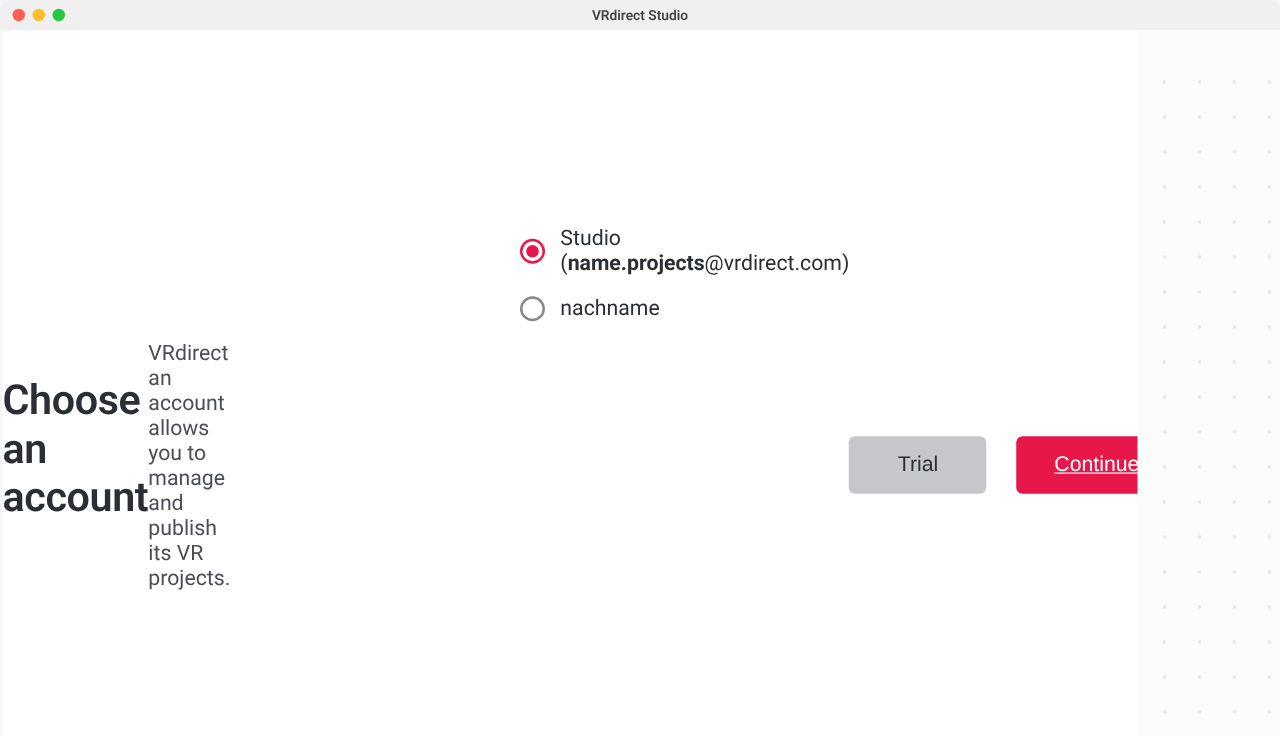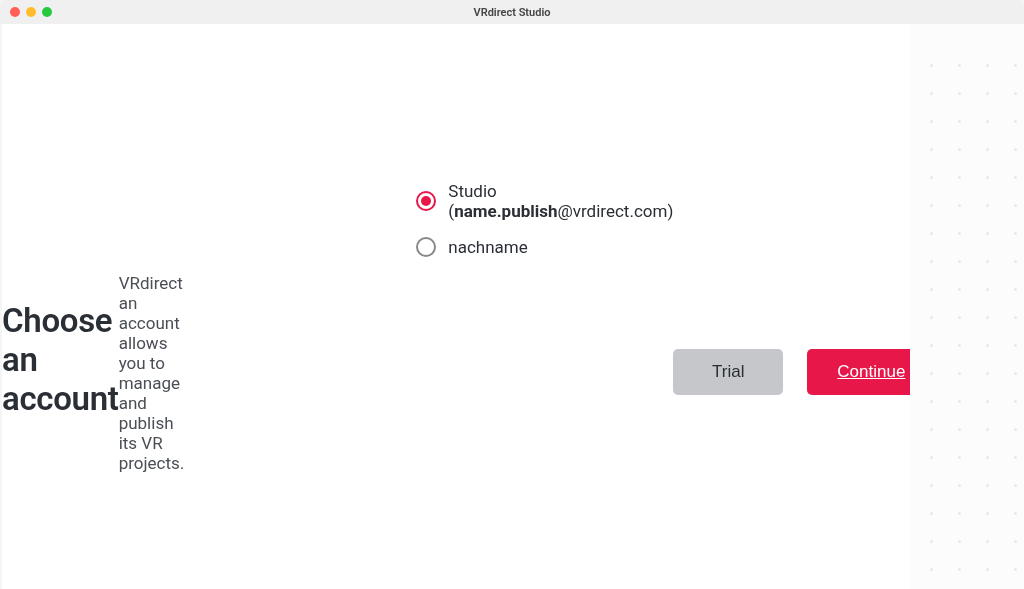--- a/index.html
+++ b/index.html
@@ -193,21 +193,21 @@
     <div class="main-panel">
       <h1 class="heading">Choose an account</h1>
       <p class="subheading">VRdirect an account allows you to manage and publish its VR projects.</p>
 
       <div class="accounts">
         <div class="account-option">
           <span class="radio selected">
             <span class="radio-inner"></span>
           </span>
           <span class="account-label">
-            <span>Studio (</span><span class="bold">name.publish</span><span>@vrdirect.com)</span>
+            <span>Studio (</span><span class="bold">name.projects</span><span>@vrdirect.com)</span>
           </span>
         </div>
         <div class="account-option">
           <span class="radio"></span>
           <span class="account-label">nachname</span>
         </div>
       </div>
 
       <div class="divider"></div>
 

